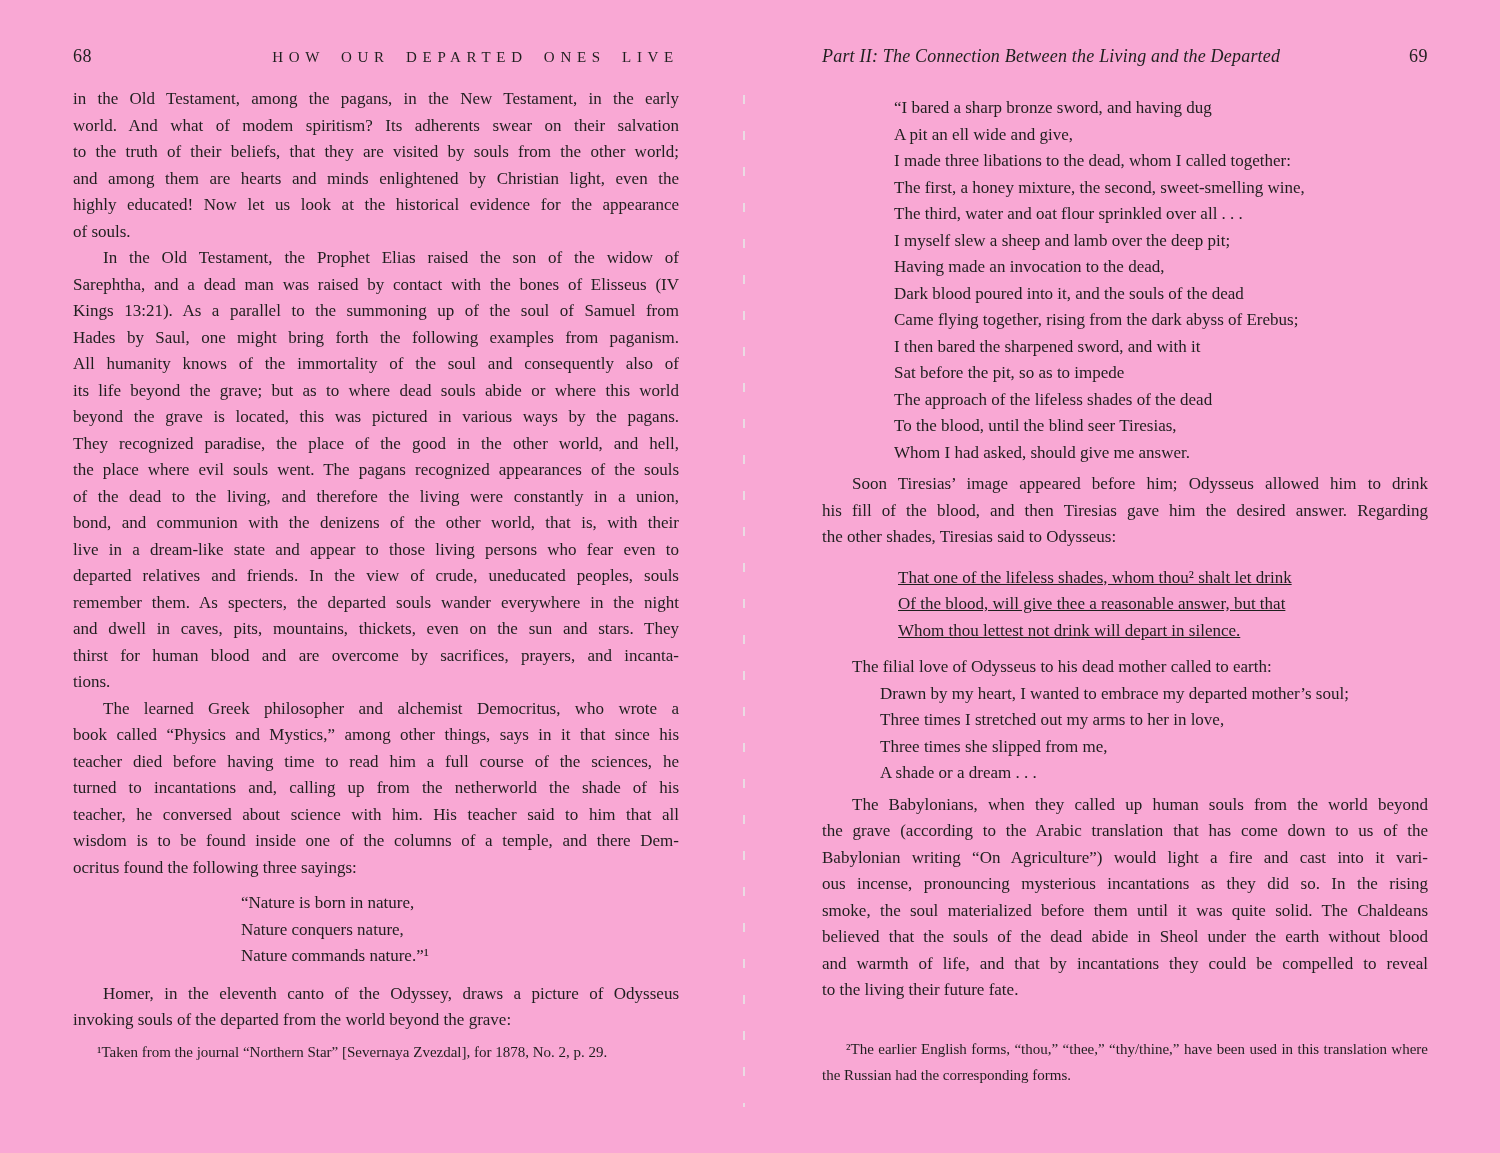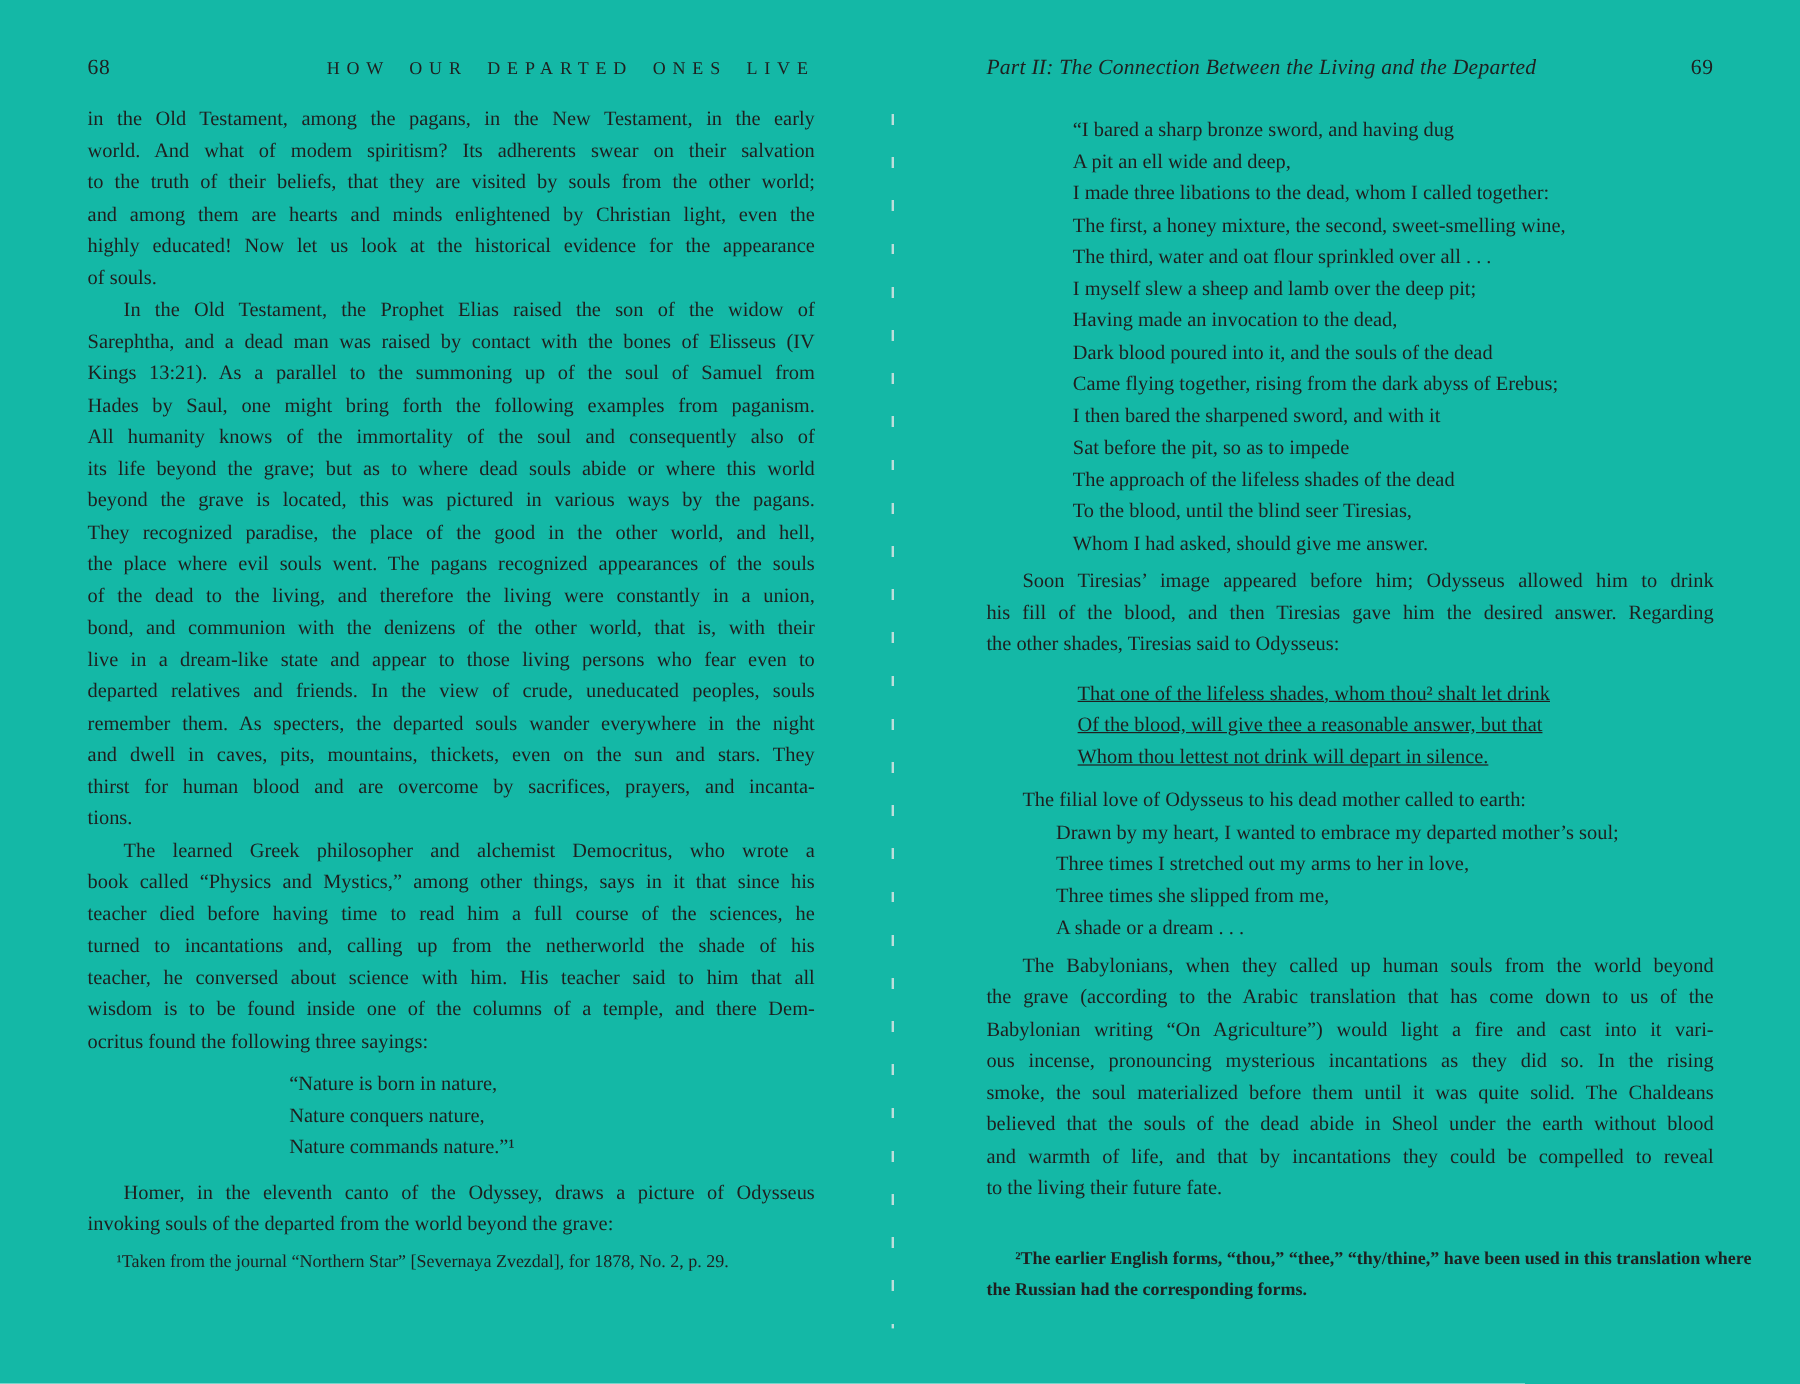--- a/index.html
+++ b/index.html
@@ -1,20 +1,20 @@
 <!DOCTYPE html>
 <html><head>
 <meta charset="utf-8">
 <style>
   html, body { margin: 0; padding: 0; }
   .spread {
     position: relative;
     width: 1500px;
     height: 1153px;
-    background: #14b8a6;
+    background: #f9a8d4;
     font-family: "Liberation Serif", serif;
     color: #1f1f1f;
     overflow: hidden;
   }
   .page { position: absolute; top: 0; height: 1153px; width: 606px; }
   .page-left  { left: 73px; }
   .page-right { left: 822px; }
 
   .head {
     position: absolute;
@@ -62,21 +62,21 @@
 
   .footnote { font-size: 15px; line-height: 26px; }
   .footnote .line { white-space: nowrap; }
   .footnote .line:first-child { text-indent: 24px; }
   .footnote.justified .line {
     text-align: justify;
     text-align-last: justify;
   }
   .footnote.justified .line.line-last { text-align-last: left; }
   .footnote-left  { margin-top: 5px; }
-  .footnote-right { margin-top: 32px; font-weight: bold; }
+  .footnote-right { margin-top: 32px; }
 
   .gutter-ghost {
     position: absolute;
     left: 743px; top: 95px;
     width: 2px; height: 1012px;
     background: repeating-linear-gradient(
       to bottom,
       #e7e7e7 0px, #e7e7e7 9px,
       transparent 9px, transparent 36px);
     opacity: 0.8;
@@ -147,21 +147,21 @@
   </div>
 
   <div class="page page-right">
     <div class="head">
       <span class="running-head-italic">Part II: The Connection Between the Living and the Departed</span>
       <span class="folio">69</span>
     </div>
     <div class="body-block body-right">
       <div class="verse verse-odyssey">
           <div class="line">“I bared a sharp bronze sword, and having dug</div>
-          <div class="line">A pit an ell wide and deep,</div>
+          <div class="line">A pit an ell wide and give,</div>
           <div class="line">I made three libations to the dead, whom I called together:</div>
           <div class="line">The first, a honey mixture, the second, sweet-smelling wine,</div>
           <div class="line">The third, water and oat flour sprinkled over all . . .</div>
           <div class="line">I myself slew a sheep and lamb over the deep pit;</div>
           <div class="line">Having made an invocation to the dead,</div>
           <div class="line">Dark blood poured into it, and the souls of the dead</div>
           <div class="line">Came flying together, rising from the dark abyss of Erebus;</div>
           <div class="line">I then bared the sharpened sword, and with it</div>
           <div class="line">Sat before the pit, so as to impede</div>
           <div class="line">The approach of the lifeless shades of the dead</div>

